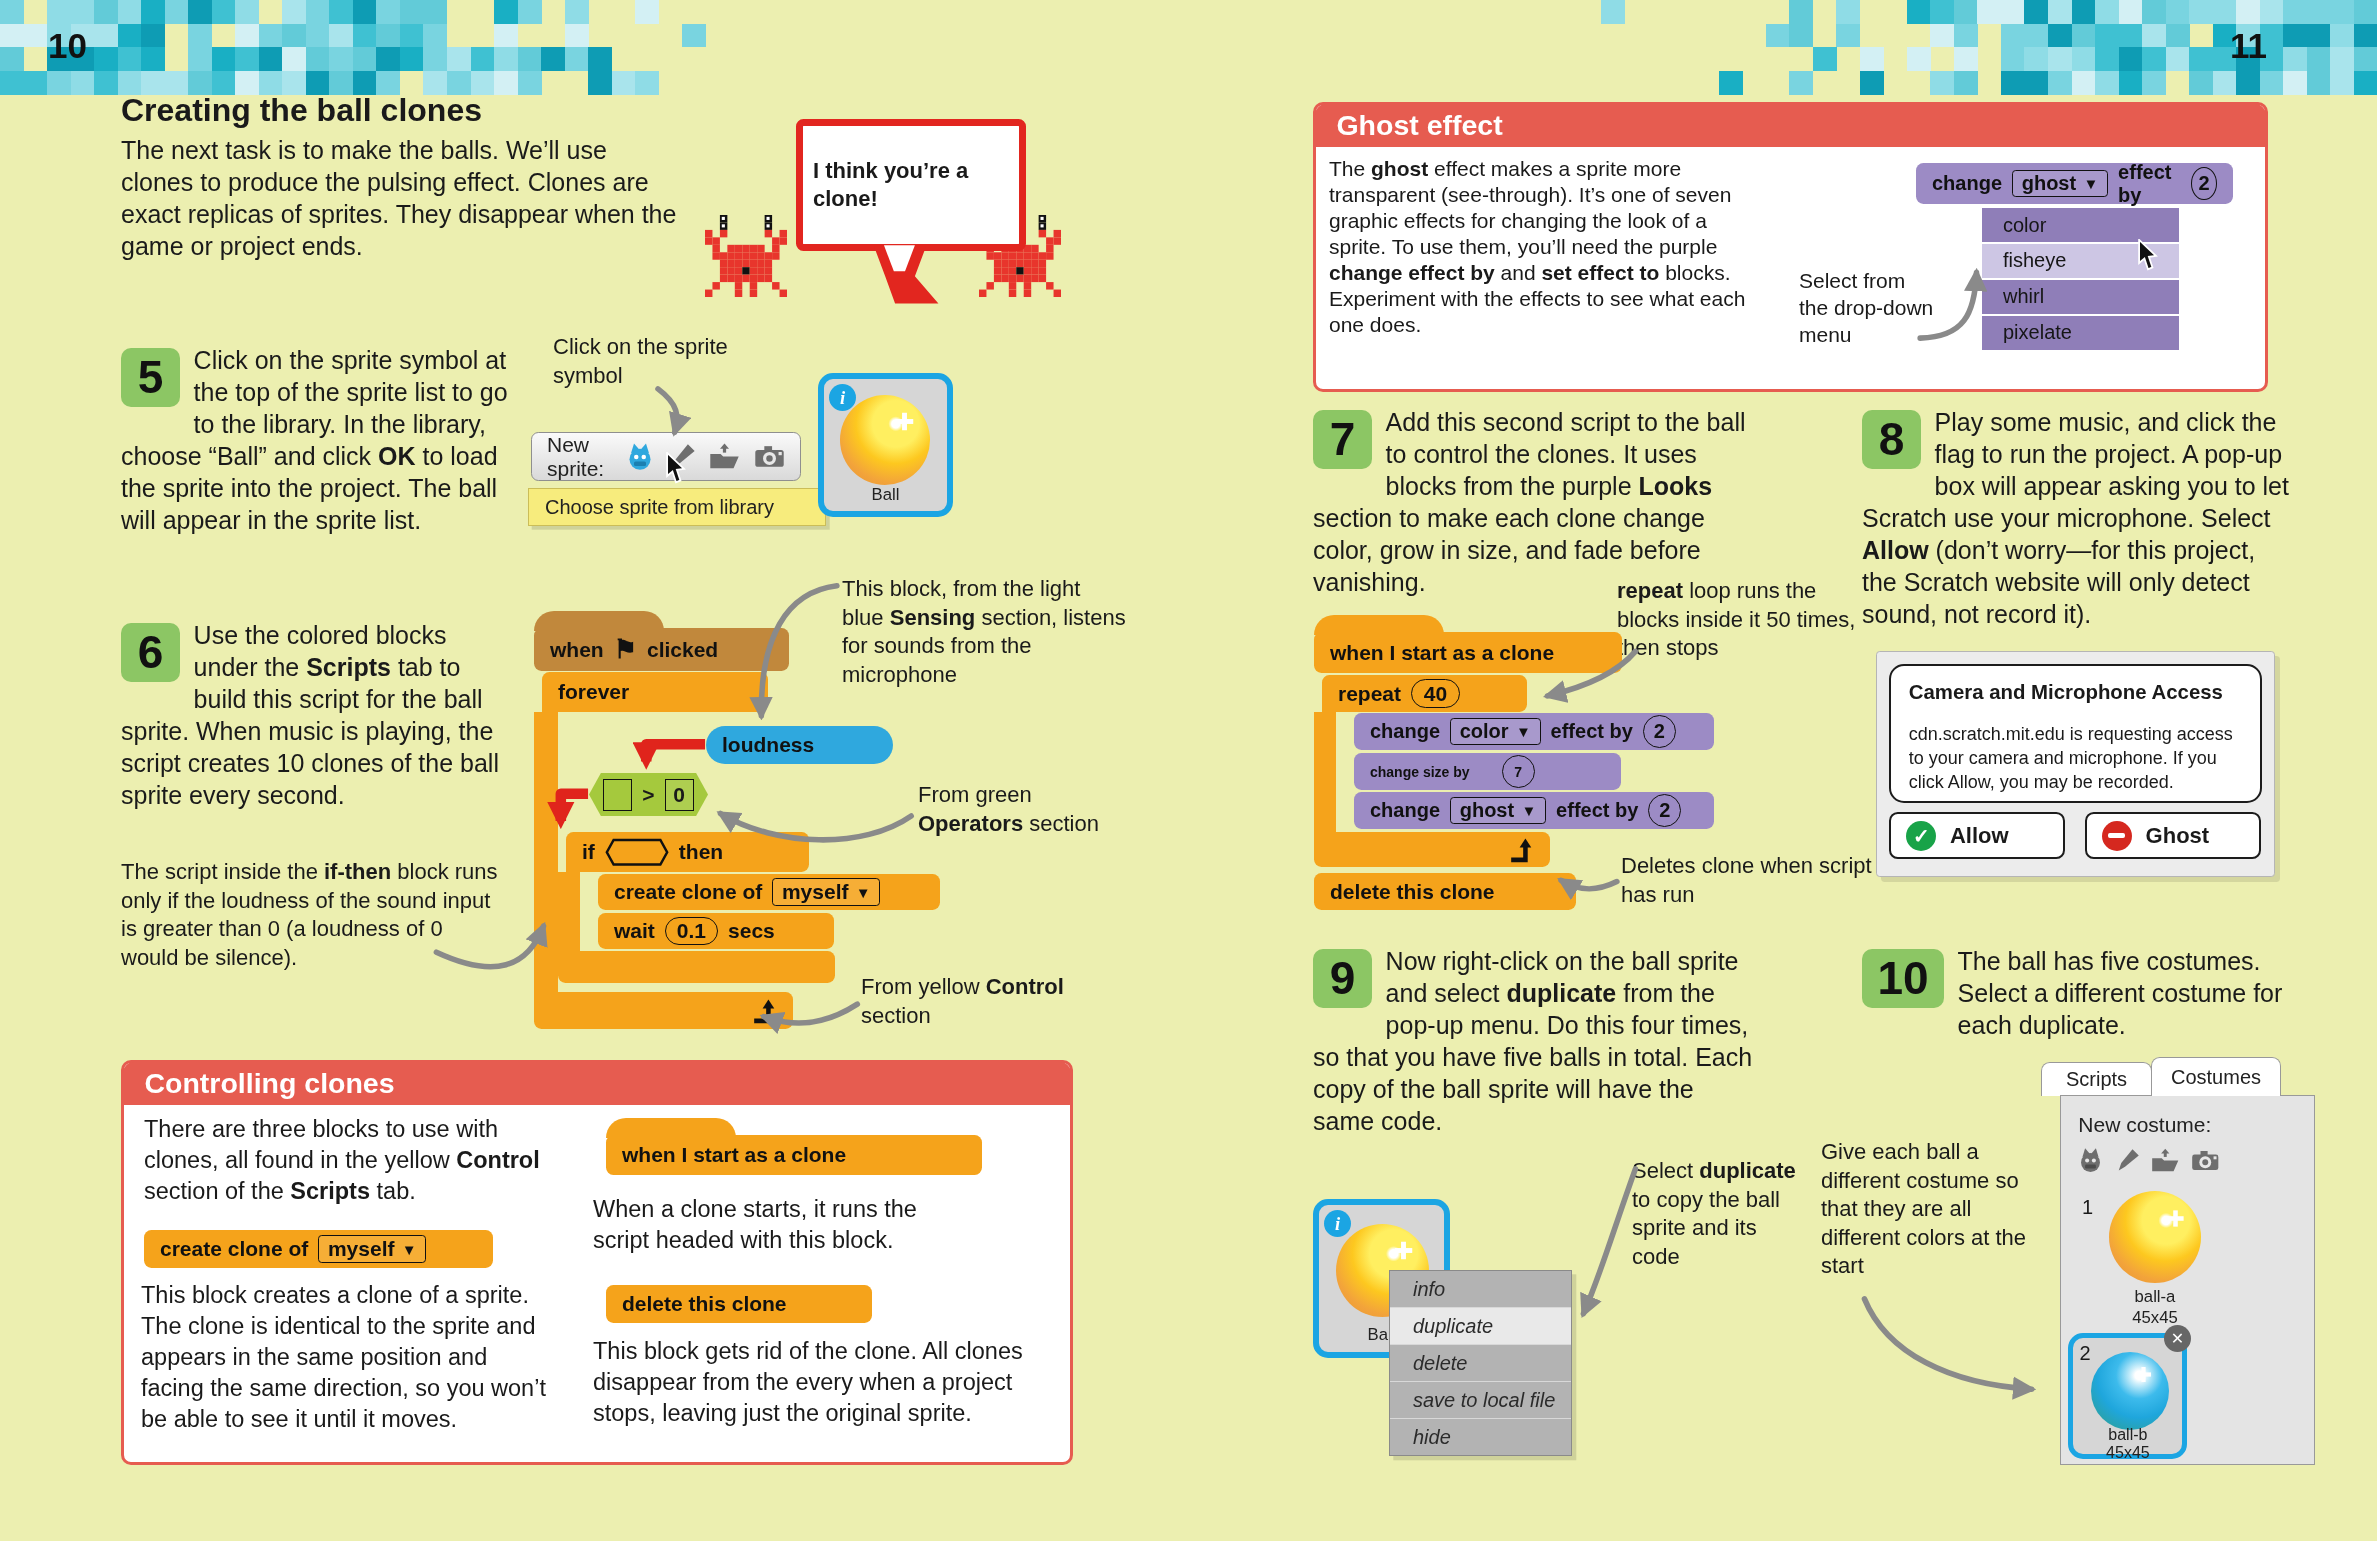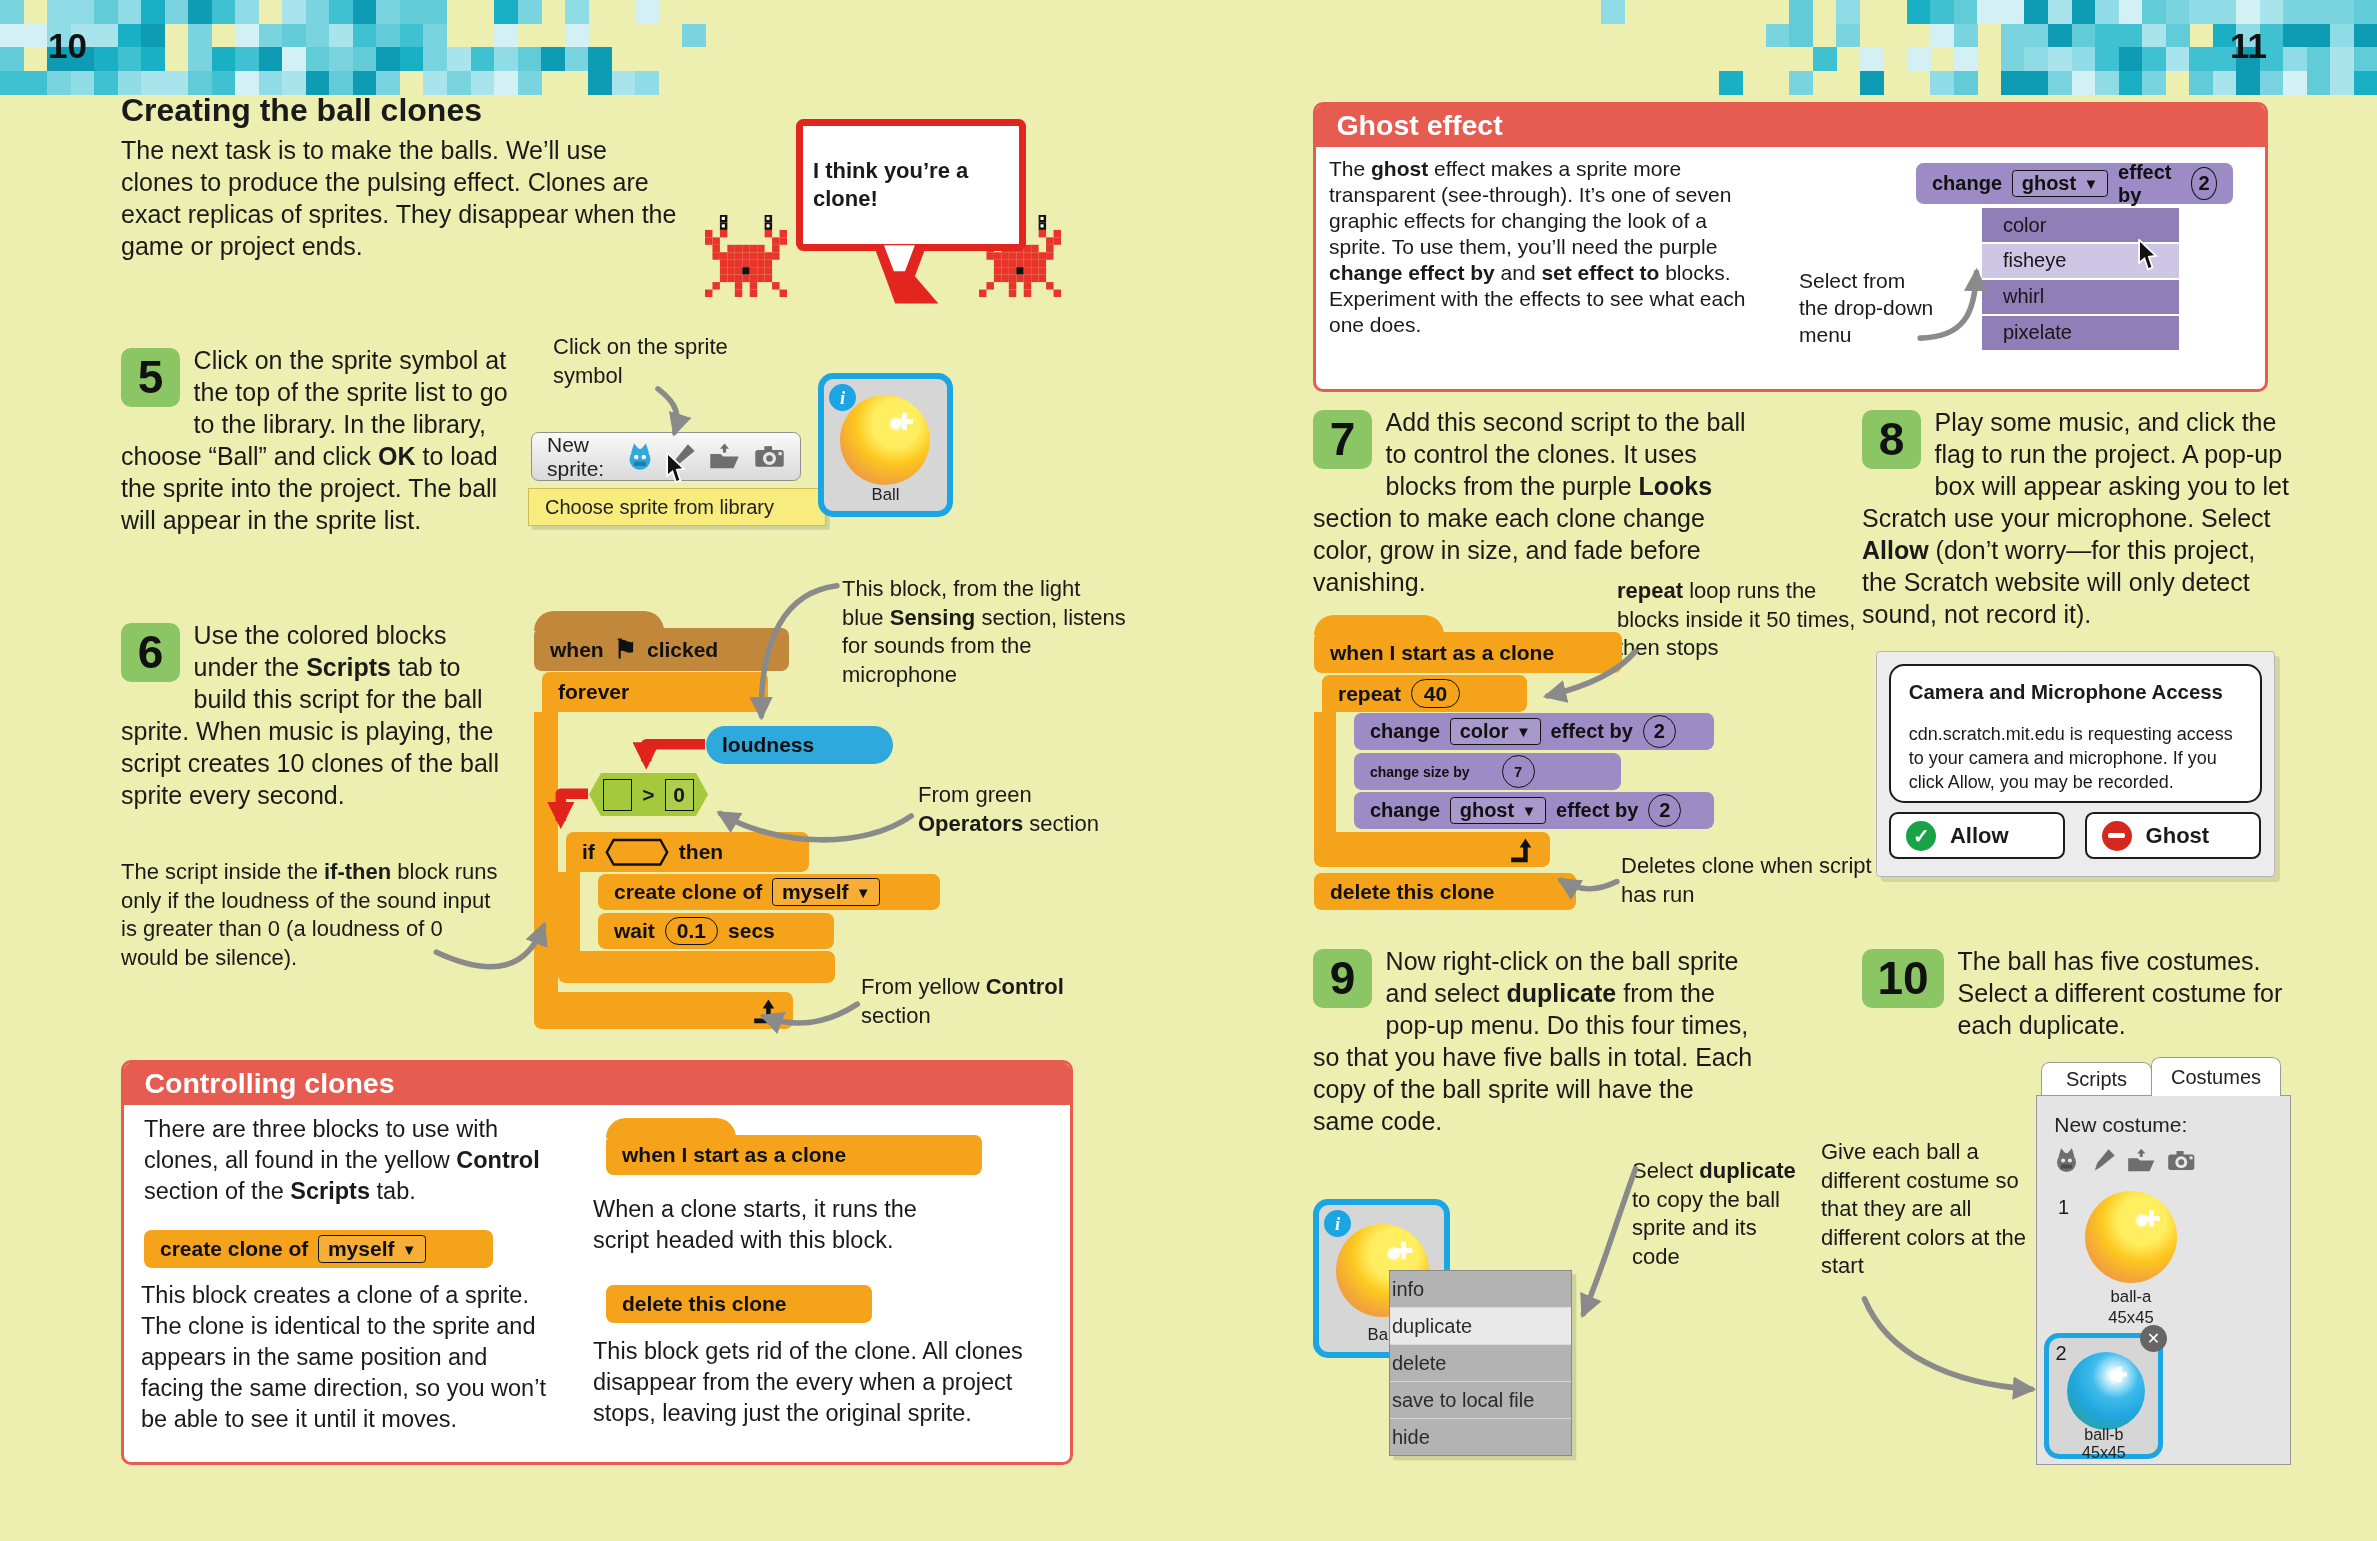--- a/index.html
+++ b/index.html
@@ -65,35 +65,35 @@
   .spark::before{content:"";position:absolute;left:8.7px;top:0;width:7.4px;height:25px;background:#fff;}
   .spark::after{content:"";position:absolute;left:0;top:8.7px;width:25px;height:7.4px;background:#fff;}
   .card-label{position:absolute;width:100%;text-align:center;font-size:16.7px;color:#222;}
   
   .pmenu-row{height:34px;margin-bottom:1.9px;background:#8F7EB8;display:flex;align-items:center;
              padding-left:21px;font-size:20px;color:#161616;}
   .pmenu-row.hl{background:#CDC6E4;}
   .cmenu{position:absolute;background:#B3B3B3;border:0.6px solid #8a8a8a;z-index:6;
          box-shadow:4.3px 4.3px 0 rgba(0,0,0,0.12);}
   .cmenu-row{height:36px;border-bottom:1.9px solid #d8d8d8;display:flex;align-items:center;
-             padding-left:2px;font-size:20px;color:#2b2b2b;}
+             padding-left:23px;font-size:20px;color:#2b2b2b;font-style:italic;}
   .cmenu-row:last-child{border-bottom:none;}
   .cmenu-row.hl{background:#E9E9E9;}
   
   .dlg-panel{position:absolute;background:#ECECEC;border:1.2px solid #b5b5b5;border-radius:3.7px;
              box-shadow:5px 5px 0 rgba(0,0,0,0.10);}
   .dlg-inner{position:absolute;background:#fff;border:2.5px solid #1c1c1c;border-radius:15px;padding:15px 17.3px;}
   .dlg-btn{position:absolute;background:#fff;border:2.5px solid #1c1c1c;border-radius:8.7px;
            display:flex;align-items:center;gap:13.6px;padding:0 15px;font-size:22px;font-weight:700;}
   .ic-allow{width:30px;height:30px;border-radius:50%;background:#18A348;color:#fff;display:flex;
             align-items:center;justify-content:center;font-size:20px;font-weight:700;}
   .ic-deny{width:30px;height:30px;border-radius:50%;background:#D5281F;position:relative;}
   .ic-deny::after{content:"";position:absolute;left:6.2px;top:12.4px;width:17.3px;height:5px;background:#fff;border-radius:1.9px;}
   
-  .panel{position:absolute;background:#E4E4E4;border:1.2px solid #999;}
+  .panel{position:absolute;background:#E4E4E4;border:1.2px solid #999;margin-left:24px;}
   .tab{position:absolute;background:#fff;border:1.2px solid #999;border-bottom:none;
        border-radius:8.7px 8.7px 0 0;display:flex;align-items:center;justify-content:center;
        font-size:20px;color:#222;}
   .costume-x{position:absolute;width:27px;height:27px;border-radius:50%;background:#666;color:#fff;
              display:flex;align-items:center;justify-content:center;font-size:16px;z-index:2;}
   .speech{position:absolute;background:#fff;border:7.4px solid #E2261F;border-radius:7.4px;
           display:flex;align-items:center;justify-content:center;text-align:left;
           font-size:22px;font-weight:700;line-height:28.5px;z-index:2;}
   .overlay{position:absolute;left:0;top:0;width:2377px;height:1541px;pointer-events:none;z-index:5;}
 </style>

